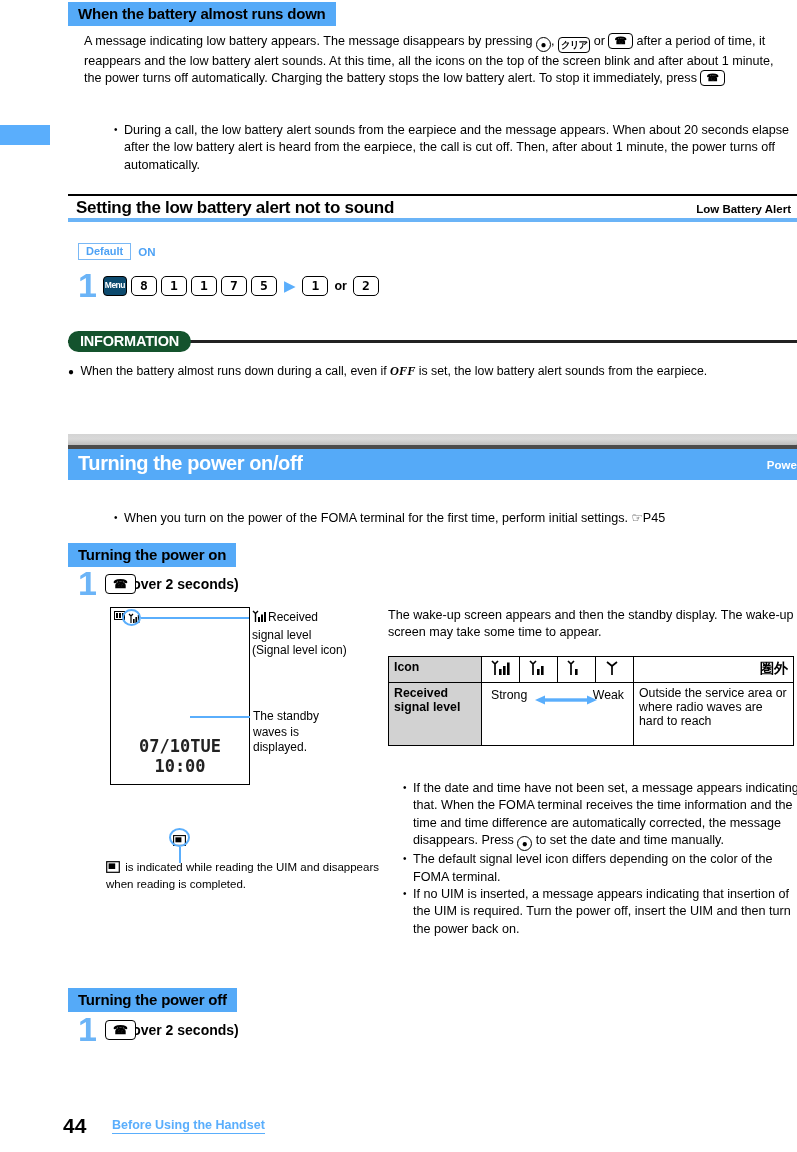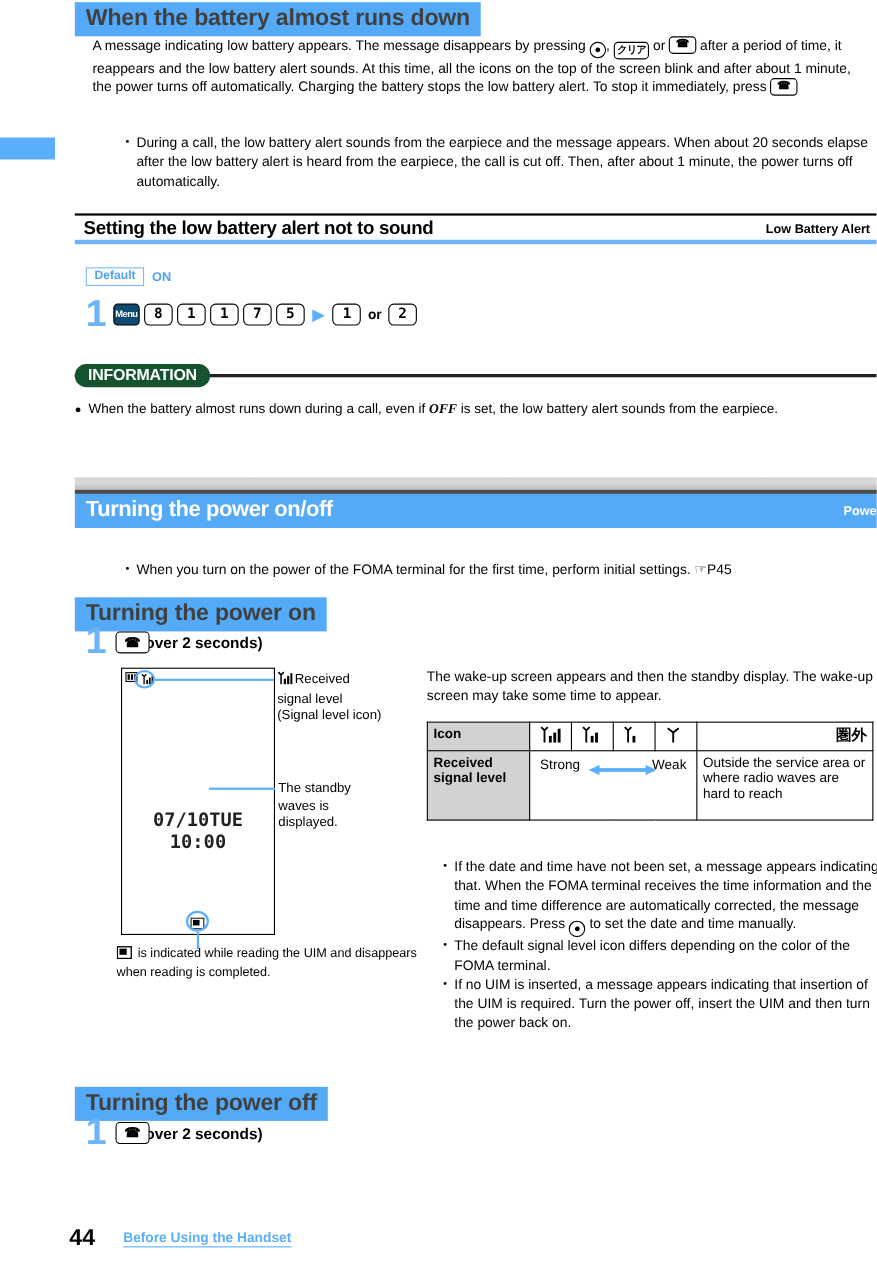--- a/index.html
+++ b/index.html
@@ -15,24 +15,24 @@
   .page { position:relative; width:797px; height:1152px; }
 
   
   .edge-tab {
     position:absolute; left:0; top:125px; width:50px; height:20px;
     background:#5aaefc;
   }
 
   
   .blue-head {
-    background:#55aaf8; color:#404040;
+    background:#55aaf8; color:#000000;
     font-weight:bold; display:inline-block;
     padding:3px 10px 4px 10px;
-    font-size:21px; letter-spacing:-0.2px;
+    font-size:15px; letter-spacing:-0.2px;
     line-height:1.15;
     font-stretch: condensed;
   }
 
   .body-text {
     font-size:12.6px; line-height:17.4px; color:#000;
     text-align:left;
   }
 
   .bullets { margin:12px; padding:0; list-style:none; }
@@ -276,21 +276,21 @@
   </div>
 
   <div class="step-row" style="left:78px;top:570px;">
     <span class="step-num">1</span>
     <span style="margin-left:8px;display:flex;align-items:center;gap:5px;">
       <span class="key phone" style="font-size:12px;padding:3px 7px;">☎</span>
       <span style="font-size:14px;font-weight:bold;">(for over 2 seconds)</span>
     </span>
   </div>
 
-  <div class="phone" style="left:110px;top:607px;width:140px;height:243px;">
+  <div class="phone" style="left:110px;top:607px;width:140px;height:178px;">
     <div class="statusbar">
       <span style="display:inline-block;width:11px;height:9px;border:1.2px solid #000;position:relative;">
         <span style="position:absolute;left:1px;top:1px;width:2px;height:5px;background:#000;"></span>
         <span style="position:absolute;left:4px;top:1px;width:2px;height:5px;background:#000;"></span>
         <span style="position:absolute;left:7px;top:1px;width:2px;height:5px;background:#000;"></span>
       </span>
       <span style="display:inline-block;position:relative;width:12px;height:11px;">
         <svg width="12" height="11" viewBox="0 0 12 11">
             <path d="M1 1 L3 3 M5 1 L3 3 M3 3 L3 10" stroke="#000" stroke-width="1.2" fill="none"></path>
             <rect x="5" y="6" width="1.6" height="4" fill="#000"></rect>

